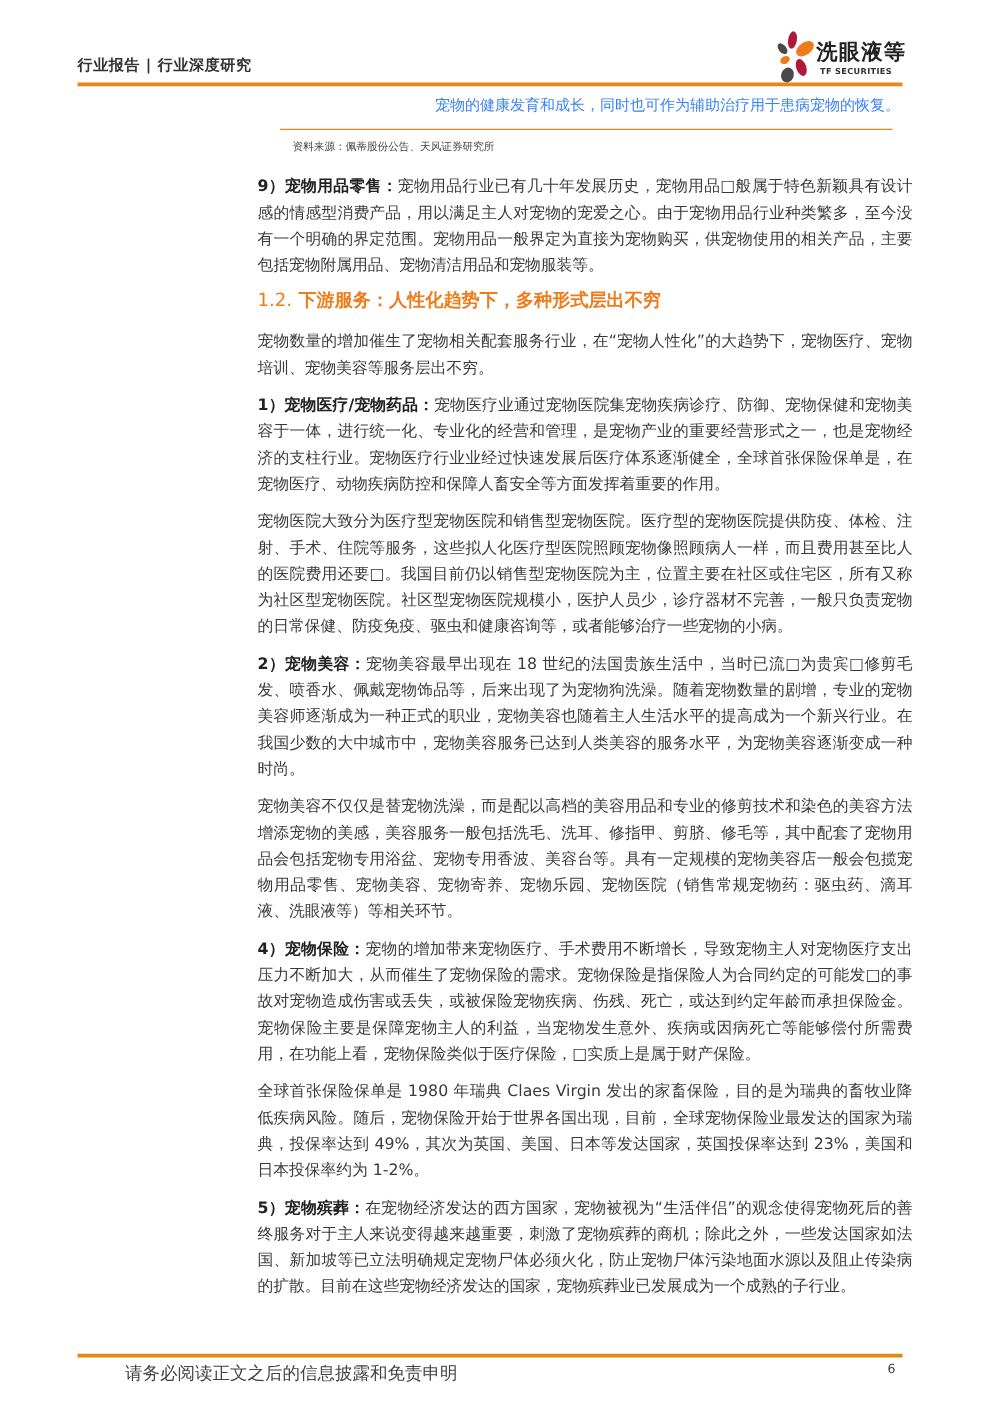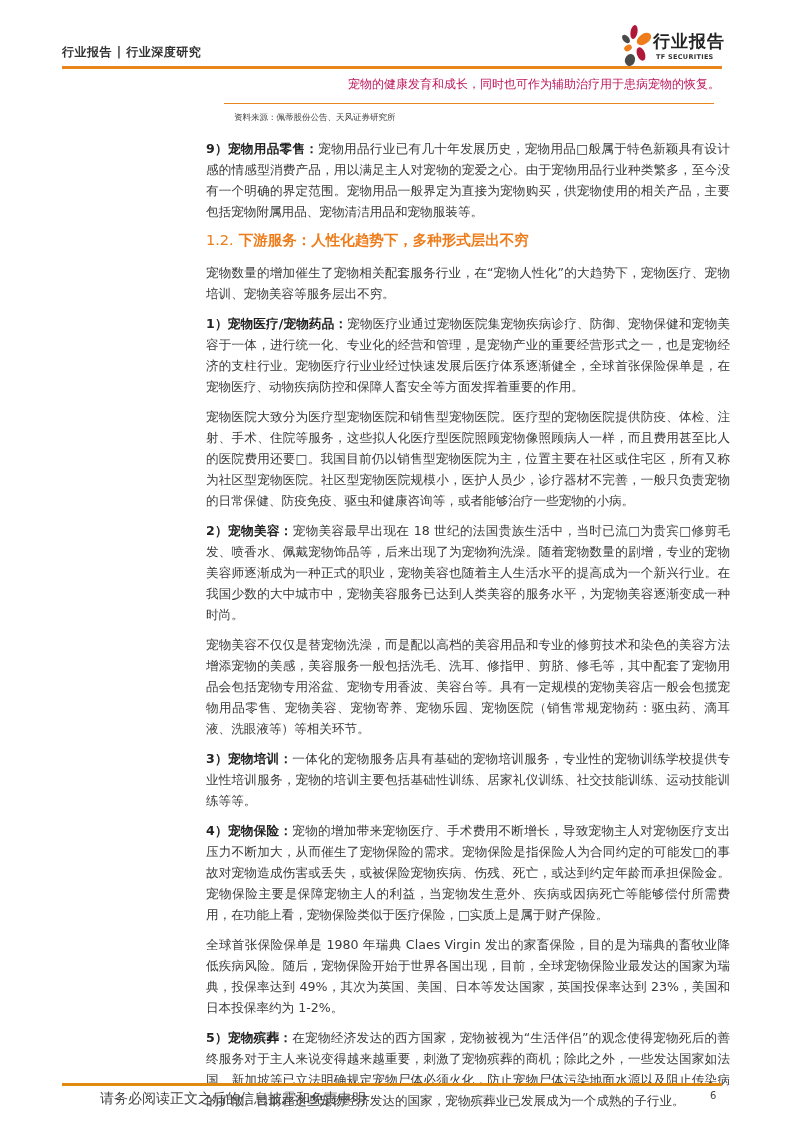--- a/index.html
+++ b/index.html
@@ -14,21 +14,21 @@
     .header-rule {
       position: absolute; left: 62px; top: 66px; width: 660px; height: 3px;
       background: #e8861b;
     }
     .logo { position: absolute; left: 620px; top: 24px; width: 110px; height: 44px; }
     .logo-text { position: absolute; left: 33px; top: 6px; font-size: 17px; font-weight: bold; color: #222; letter-spacing: 1px; }
     .logo-sub { position: absolute; left: 36px; top: 29px; font-size: 6.5px; font-weight: bold; color: #333; letter-spacing: 0.3px; }
 
     .prev-table-line {
       position: absolute; left: 210px; top: 76px; width: 510px;
-      text-align: right; font-size: 12px; color: #be185d;
+      text-align: right; font-size: 12px; color: #3b82f6;
     }
     .source-rule {
       position: absolute; left: 224px; top: 103px; width: 490px; height: 1px; background: #e8861b;
     }
     .source-text {
       position: absolute; left: 234px; top: 112px; font-size: 8.5px; color: #444;
     }
 
     .content {
       position: absolute; left: 206px; top: 138px; width: 524px;
@@ -60,21 +60,21 @@
 
 <div class="logo">
   <svg width="34" height="44" viewBox="0 0 34 44" style="position:absolute;left:0;top:0">
     <ellipse cx="14" cy="8" rx="3.5" ry="7" fill="#b0183a" transform="rotate(10 14 8)"></ellipse>
     <ellipse cx="6" cy="15" rx="3" ry="5" fill="#4a4a4a" transform="rotate(-40 6 15)"></ellipse>
     <ellipse cx="24" cy="15" rx="5" ry="8" fill="#ee7c1a" transform="rotate(55 24 15)"></ellipse>
     <ellipse cx="8" cy="24" rx="3" ry="4" fill="#ee7c1a" transform="rotate(60 8 24)"></ellipse>
     <ellipse cx="21" cy="30" rx="4" ry="7" fill="#b0183a" transform="rotate(-20 21 30)"></ellipse>
     <ellipse cx="10" cy="36" rx="5" ry="6" fill="#4a4a4a" transform="rotate(20 10 36)"></ellipse>
   </svg>
-  <span class="logo-text">行业报告</span>
+  <span class="logo-text">洗眼液等</span>
   <span class="logo-sub">TF SECURITIES</span>
 </div>
 
 <div class="header-rule"></div>
 
 <div class="prev-table-line">宠物的健康发育和成长，同时也可作为辅助治疗用于患病宠物的恢复。</div>
 <div class="source-rule"></div>
 <div class="source-text">资料来源：佩蒂股份公告、天风证券研究所</div>
 
 <div class="content">
@@ -100,23 +100,20 @@
   </p>
 
   <p class="para">
     <b>2）宠物美容：</b><span>宠物美容最早出现在 18 世纪的法国贵族生活中，当时已流□为贵宾□修剪毛发、喷香水、佩戴宠物饰品等，后来出现了为宠物狗洗澡。随着宠物数量的剧增，专业的宠物美容师逐渐成为一种正式的职业，宠物美容也随着主人生活水平的提高成为一个新兴行业。在我国少数的大中城市中，宠物美容服务已达到人类美容的服务水平，为宠物美容逐渐变成一种时尚。</span>
   </p>
 
   <p class="para">
     <span>宠物美容不仅仅是替宠物洗澡，而是配以高档的美容用品和专业的修剪技术和染色的美容方法增添宠物的美感，美容服务一般包括洗毛、洗耳、修指甲、剪脐、修毛等，其中配套了宠物用品会包括宠物专用浴盆、宠物专用香波、美容台等。具有一定规模的宠物美容店一般会包揽宠物用品零售、宠物美容、宠物寄养、宠物乐园、宠物医院（销售常规宠物药：驱虫药、滴耳液、洗眼液等）等相关环节。</span>
   </p>
 
-  <p class="para">
-    <b>3）宠物培训：</b><span>一体化的宠物服务店具有基础的宠物培训服务，专业性的宠物训练学校提供专业性培训服务，宠物的培训主要包括基础性训练、居家礼仪训练、社交技能训练、运动技能训练等等。</span>
-  </p>
 
   <p class="para">
     <b>4）宠物保险：</b><span>宠物的增加带来宠物医疗、手术费用不断增长，导致宠物主人对宠物医疗支出压力不断加大，从而催生了宠物保险的需求。宠物保险是指保险人为合同约定的可能发□的事故对宠物造成伤害或丢失，或被保险宠物疾病、伤残、死亡，或达到约定年龄而承担保险金。宠物保险主要是保障宠物主人的利益，当宠物发生意外、疾病或因病死亡等能够偿付所需费用，在功能上看，宠物保险类似于医疗保险，□实质上是属于财产保险。</span>
   </p>
 
   <p class="para">
     <span>全球首张保险保单是 1980 年瑞典 Claes Virgin 发出的家畜保险，目的是为瑞典的畜牧业降低疾病风险。随后，宠物保险开始于世界各国出现，目前，全球宠物保险业最发达的国家为瑞典，投保率达到 49%，其次为英国、美国、日本等发达国家，英国投保率达到 23%，美国和日本投保率约为 1-2%。</span>
   </p>
 
   <p class="para">

